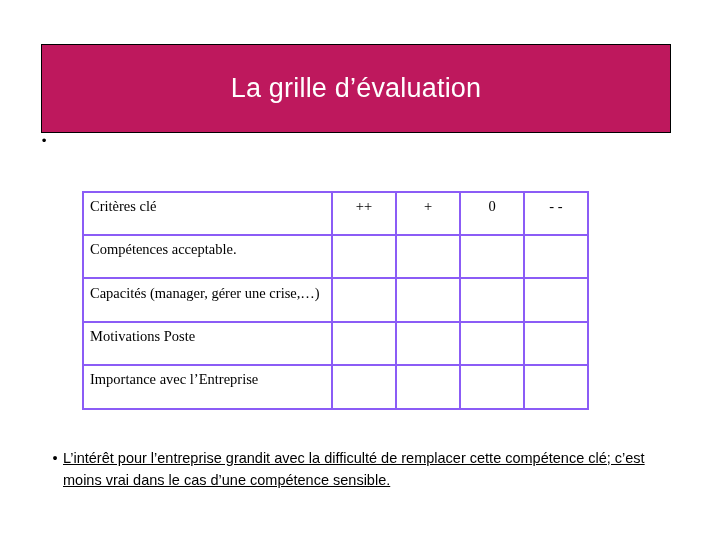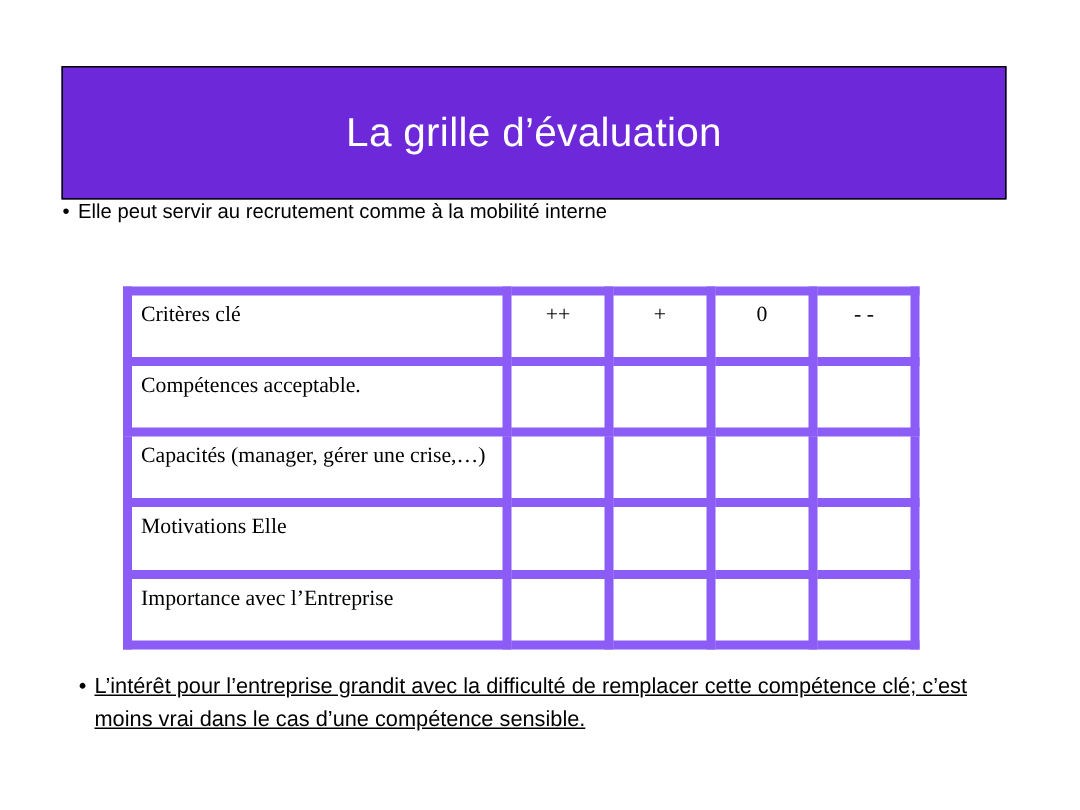--- a/index.html
+++ b/index.html
@@ -20,21 +20,21 @@
     box-sizing: border-box;
   }
 
   
   .title-banner {
     position: absolute;
     left: 41px;
     top: 44px;
     width: 630px;
     height: 89px;
-    background: #6d28d9;
+    background: #be185d;
     border: 1px solid #000000;
     box-sizing: border-box;
     display: flex;
     align-items: center;
     justify-content: center;
   }
   .title-text {
     color: #FFFFFF;
     font-size: 27px;
     font-family: "Liberation Sans", sans-serif;
@@ -67,21 +67,21 @@
   .grid-table {
     position: absolute;
     left: 82px;
     top: 191px;
     border-collapse: collapse;
     table-layout: fixed;
     font-family: "Liberation Serif", serif;
     background: #ffffff;
   }
   .grid-table td {
-    border: 6px solid #8b5cf6;
+    border: 2px solid #8b5cf6;
     font-size: 14.5px;
     color: #000000;
     padding: 4px 6px 19px 6px;
     vertical-align: middle;
     line-height: 1.25;
   }
   .col-crit { width: 235px; }
   .col-mark { width: 50px; text-align: center; }
   .row-h { height: 32px; }
   .row-tall { height: 44px; margin-left: 32px; }
@@ -124,21 +124,20 @@
 <body>
 
 <div class="slide">
 
   <div class="title-banner">
     <span class="title-text">La grille d’évaluation</span>
   </div>
 
   <div class="bullet-line-1">
     <span class="bullet-dot">•</span>
-    <span class="bullet-text">Elle peut servir au recrutement comme à la mobilité interne</span>
   </div>
 
   <table class="grid-table">
     <tbody>
       <tr class="row-h">
         <td class="col-crit">Critères clé</td>
         <td class="col-mark mark-label">++</td>
         <td class="col-mark mark-label">+</td>
         <td class="col-mark mark-label">0</td>
         <td class="col-mark mark-label">- -</td>
@@ -151,21 +150,21 @@
         <td class="col-mark"></td>
       </tr>
       <tr class="row-tall">
         <td class="col-crit">Capacités (manager, gérer une crise,…)</td>
         <td class="col-mark"></td>
         <td class="col-mark"></td>
         <td class="col-mark"></td>
         <td class="col-mark"></td>
       </tr>
       <tr class="row-h">
-        <td class="col-crit">Motivations Elle</td>
+        <td class="col-crit">Motivations Poste</td>
         <td class="col-mark"></td>
         <td class="col-mark"></td>
         <td class="col-mark"></td>
         <td class="col-mark"></td>
       </tr>
       <tr class="row-h">
         <td class="col-crit">Importance avec l’Entreprise</td>
         <td class="col-mark"></td>
         <td class="col-mark"></td>
         <td class="col-mark"></td>

